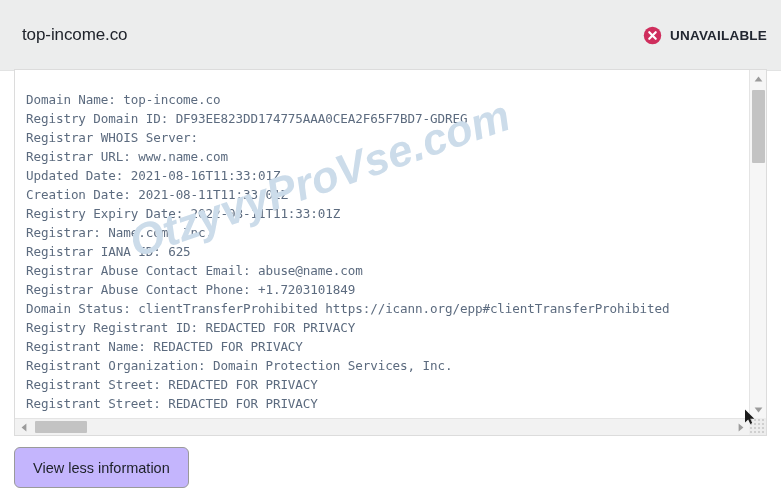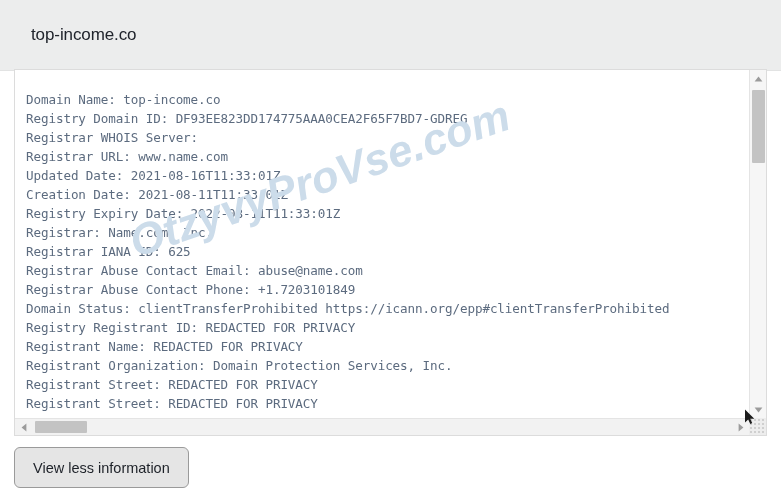--- a/index.html
+++ b/index.html
@@ -22,21 +22,21 @@
   
   .header {
     position: absolute;
     left: 0; top: 0;
     width: 781px;
     height: 71px;
     background: #eceded;
     border-bottom: 1px solid #e2e3e3;
     display: flex;
     align-items: center;
-    padding: 0 10px 0 31px;
+    padding: 0 10px 0 22px;
   }
   .header-title {
     font-size: 17px;
     color: #20242c;
     letter-spacing: -0.1px;
     font-family: "Liberation Sans", sans-serif;
     white-space: nowrap;
   }
   .header-spacer { flex: 1 1 auto; }
   .status-badge {
@@ -194,40 +194,47 @@
     position: absolute;
     left: 14px;
     top: 447px;
   }
   .view-less-btn {
     display: inline-flex;
     align-items: center;
     justify-content: center;
     height: 41px;
     padding: 0 18px;
-    background: #e5e5e5;
+    background: #c4b5fd;
     border: 1px solid #9a9a9a;
     border-radius: 6px;
     font-family: "Liberation Sans", sans-serif;
     font-size: 14.5px;
     color: #1d2128;
     cursor: pointer;
     white-space: nowrap;
   }
 </style>
 </head>
 <body>
 
 <div class="page">
 
   <div class="header">
     <div class="header-title">top-income.co</div>
 
     <div class="header-spacer"></div>
 
+    <div class="status-badge">
+      <svg class="status-icon" viewBox="0 0 20 20">
+        <circle cx="10" cy="10" r="9.2" fill="#cf2e5d"></circle>
+        <path d="M6.6 6.6 L13.4 13.4 M13.4 6.6 L6.6 13.4" stroke="#ffffff" stroke-width="2.3" stroke-linecap="round"></path>
+      </svg>
+      <span class="status-label">UNAVAILABLE</span>
+    </div>
   </div>
 
   <div class="whois-panel">
 
     <div class="whois-inner">
       <pre class="whois-text">Domain Name: top-income.co
 Registry Domain ID: DF93EE823DD174775AAA0CEA2F65F7BD7-GDREG
 Registrar WHOIS Server:
 Registrar URL: www.name.com
 Updated Date: 2021-08-16T11:33:01Z

